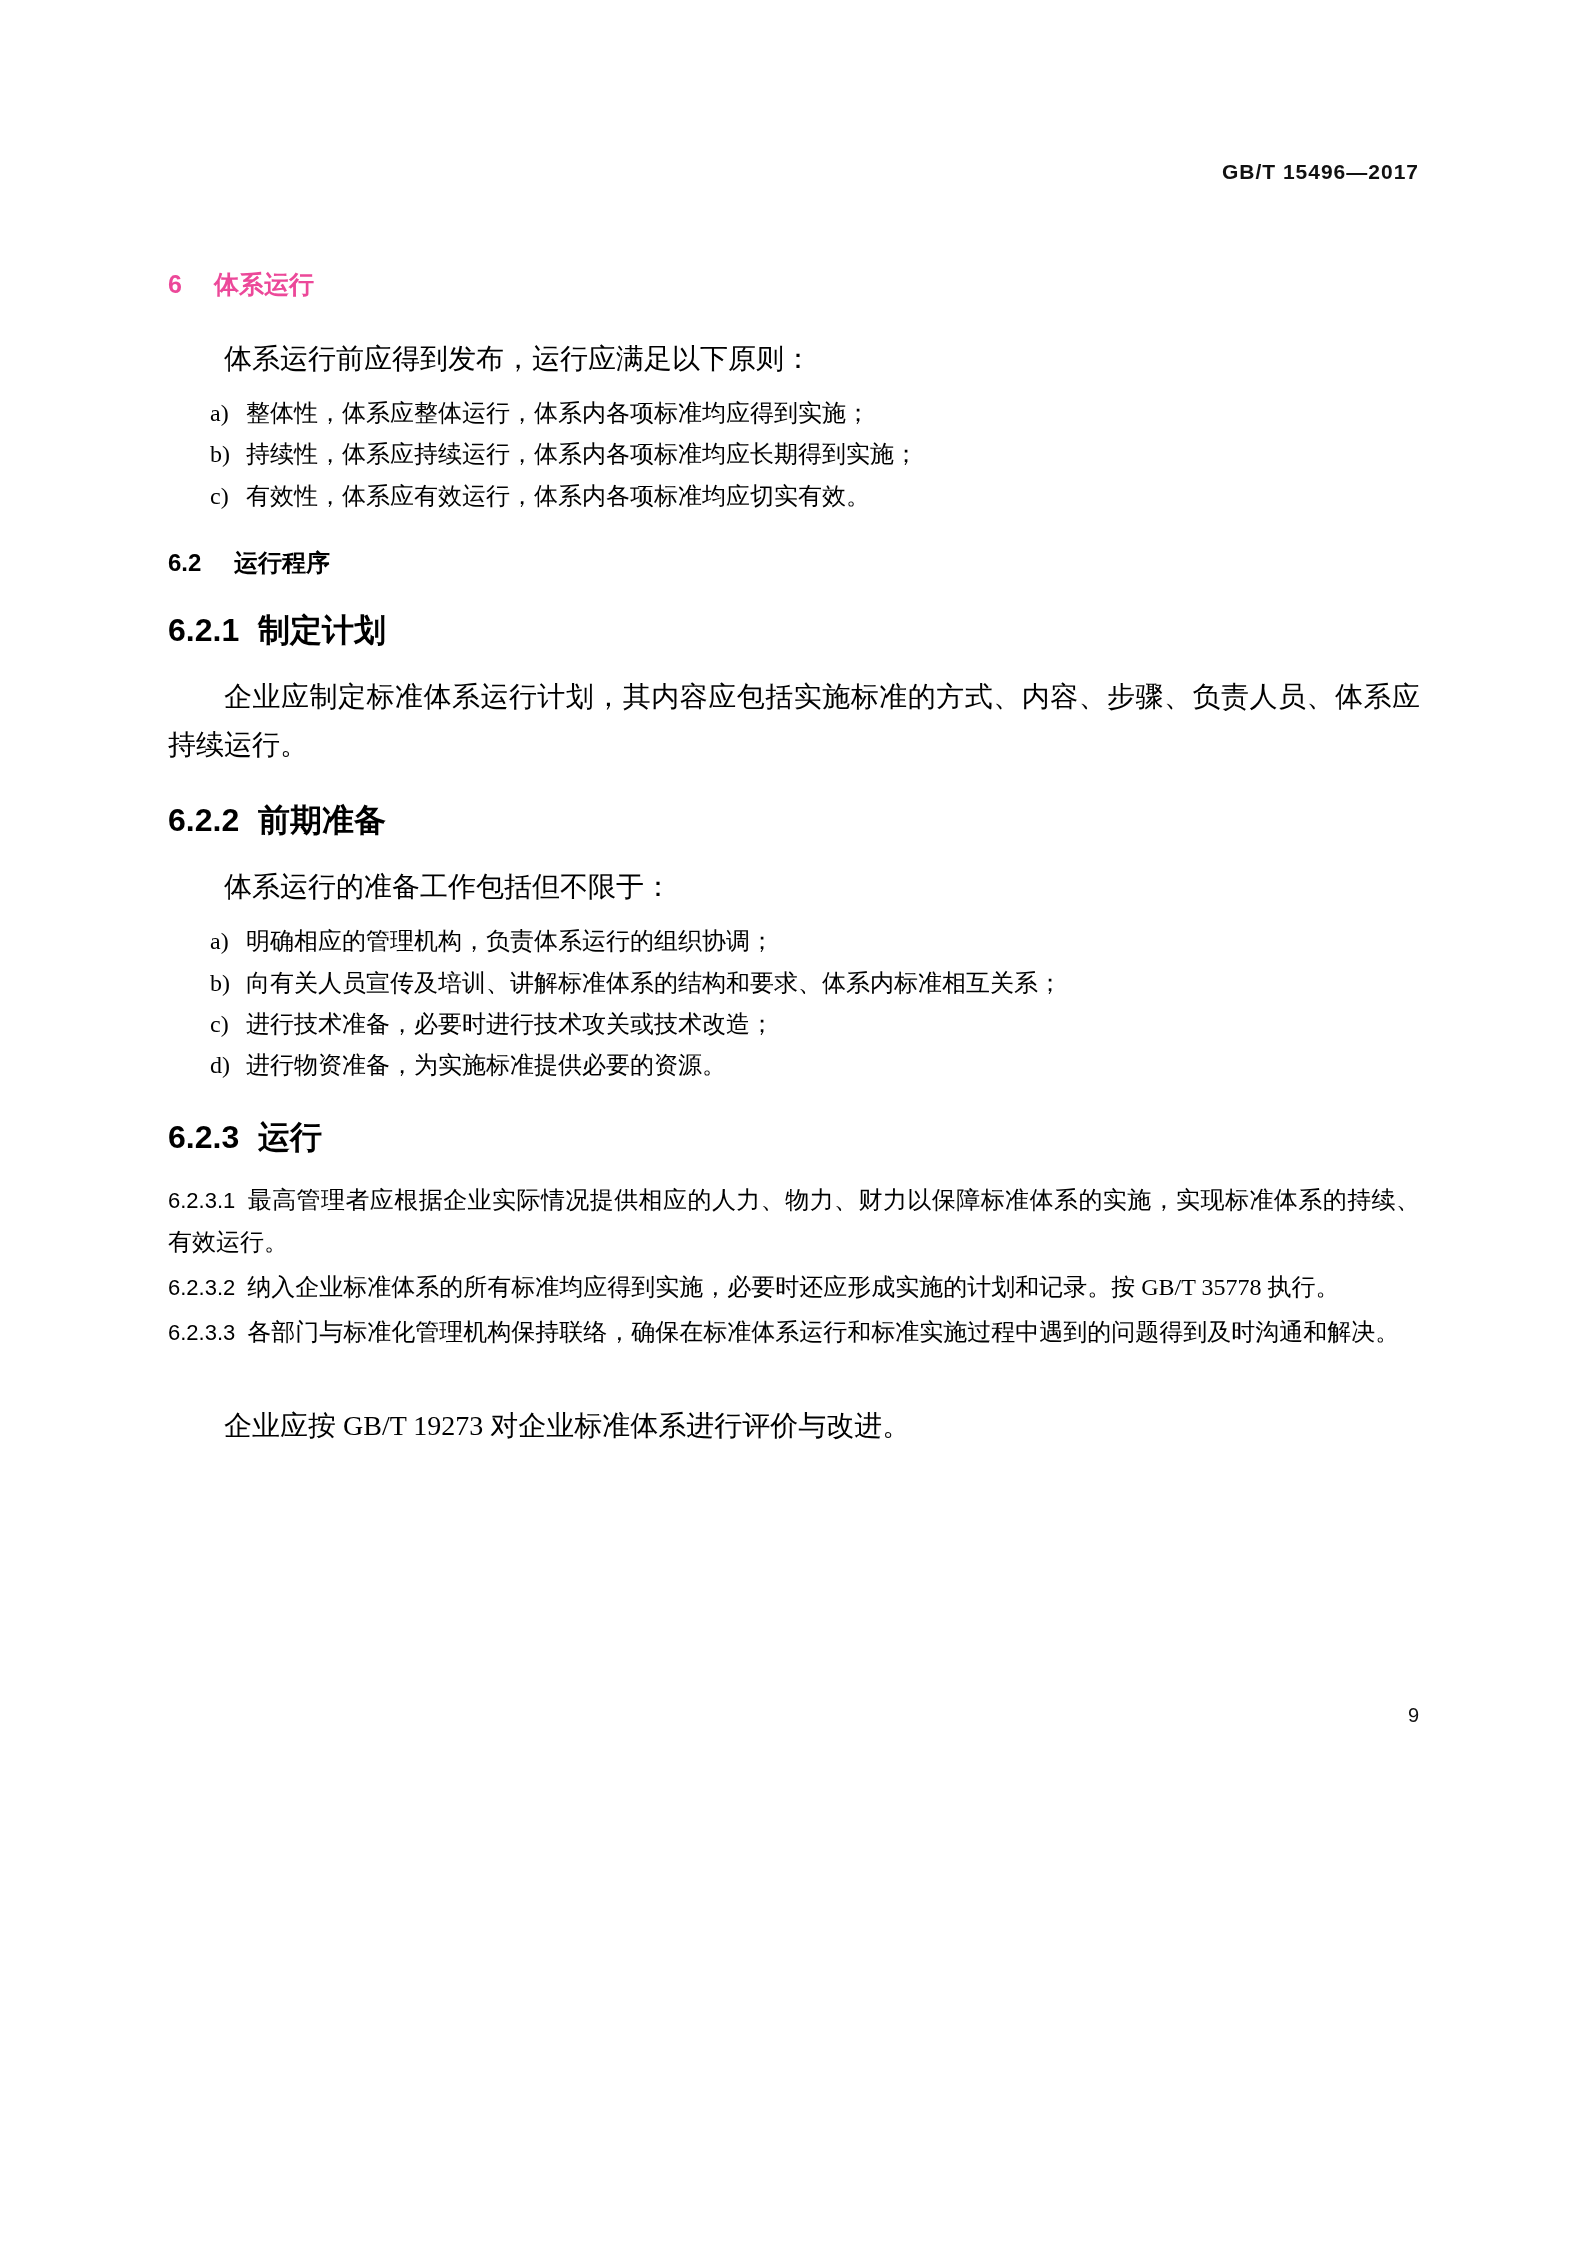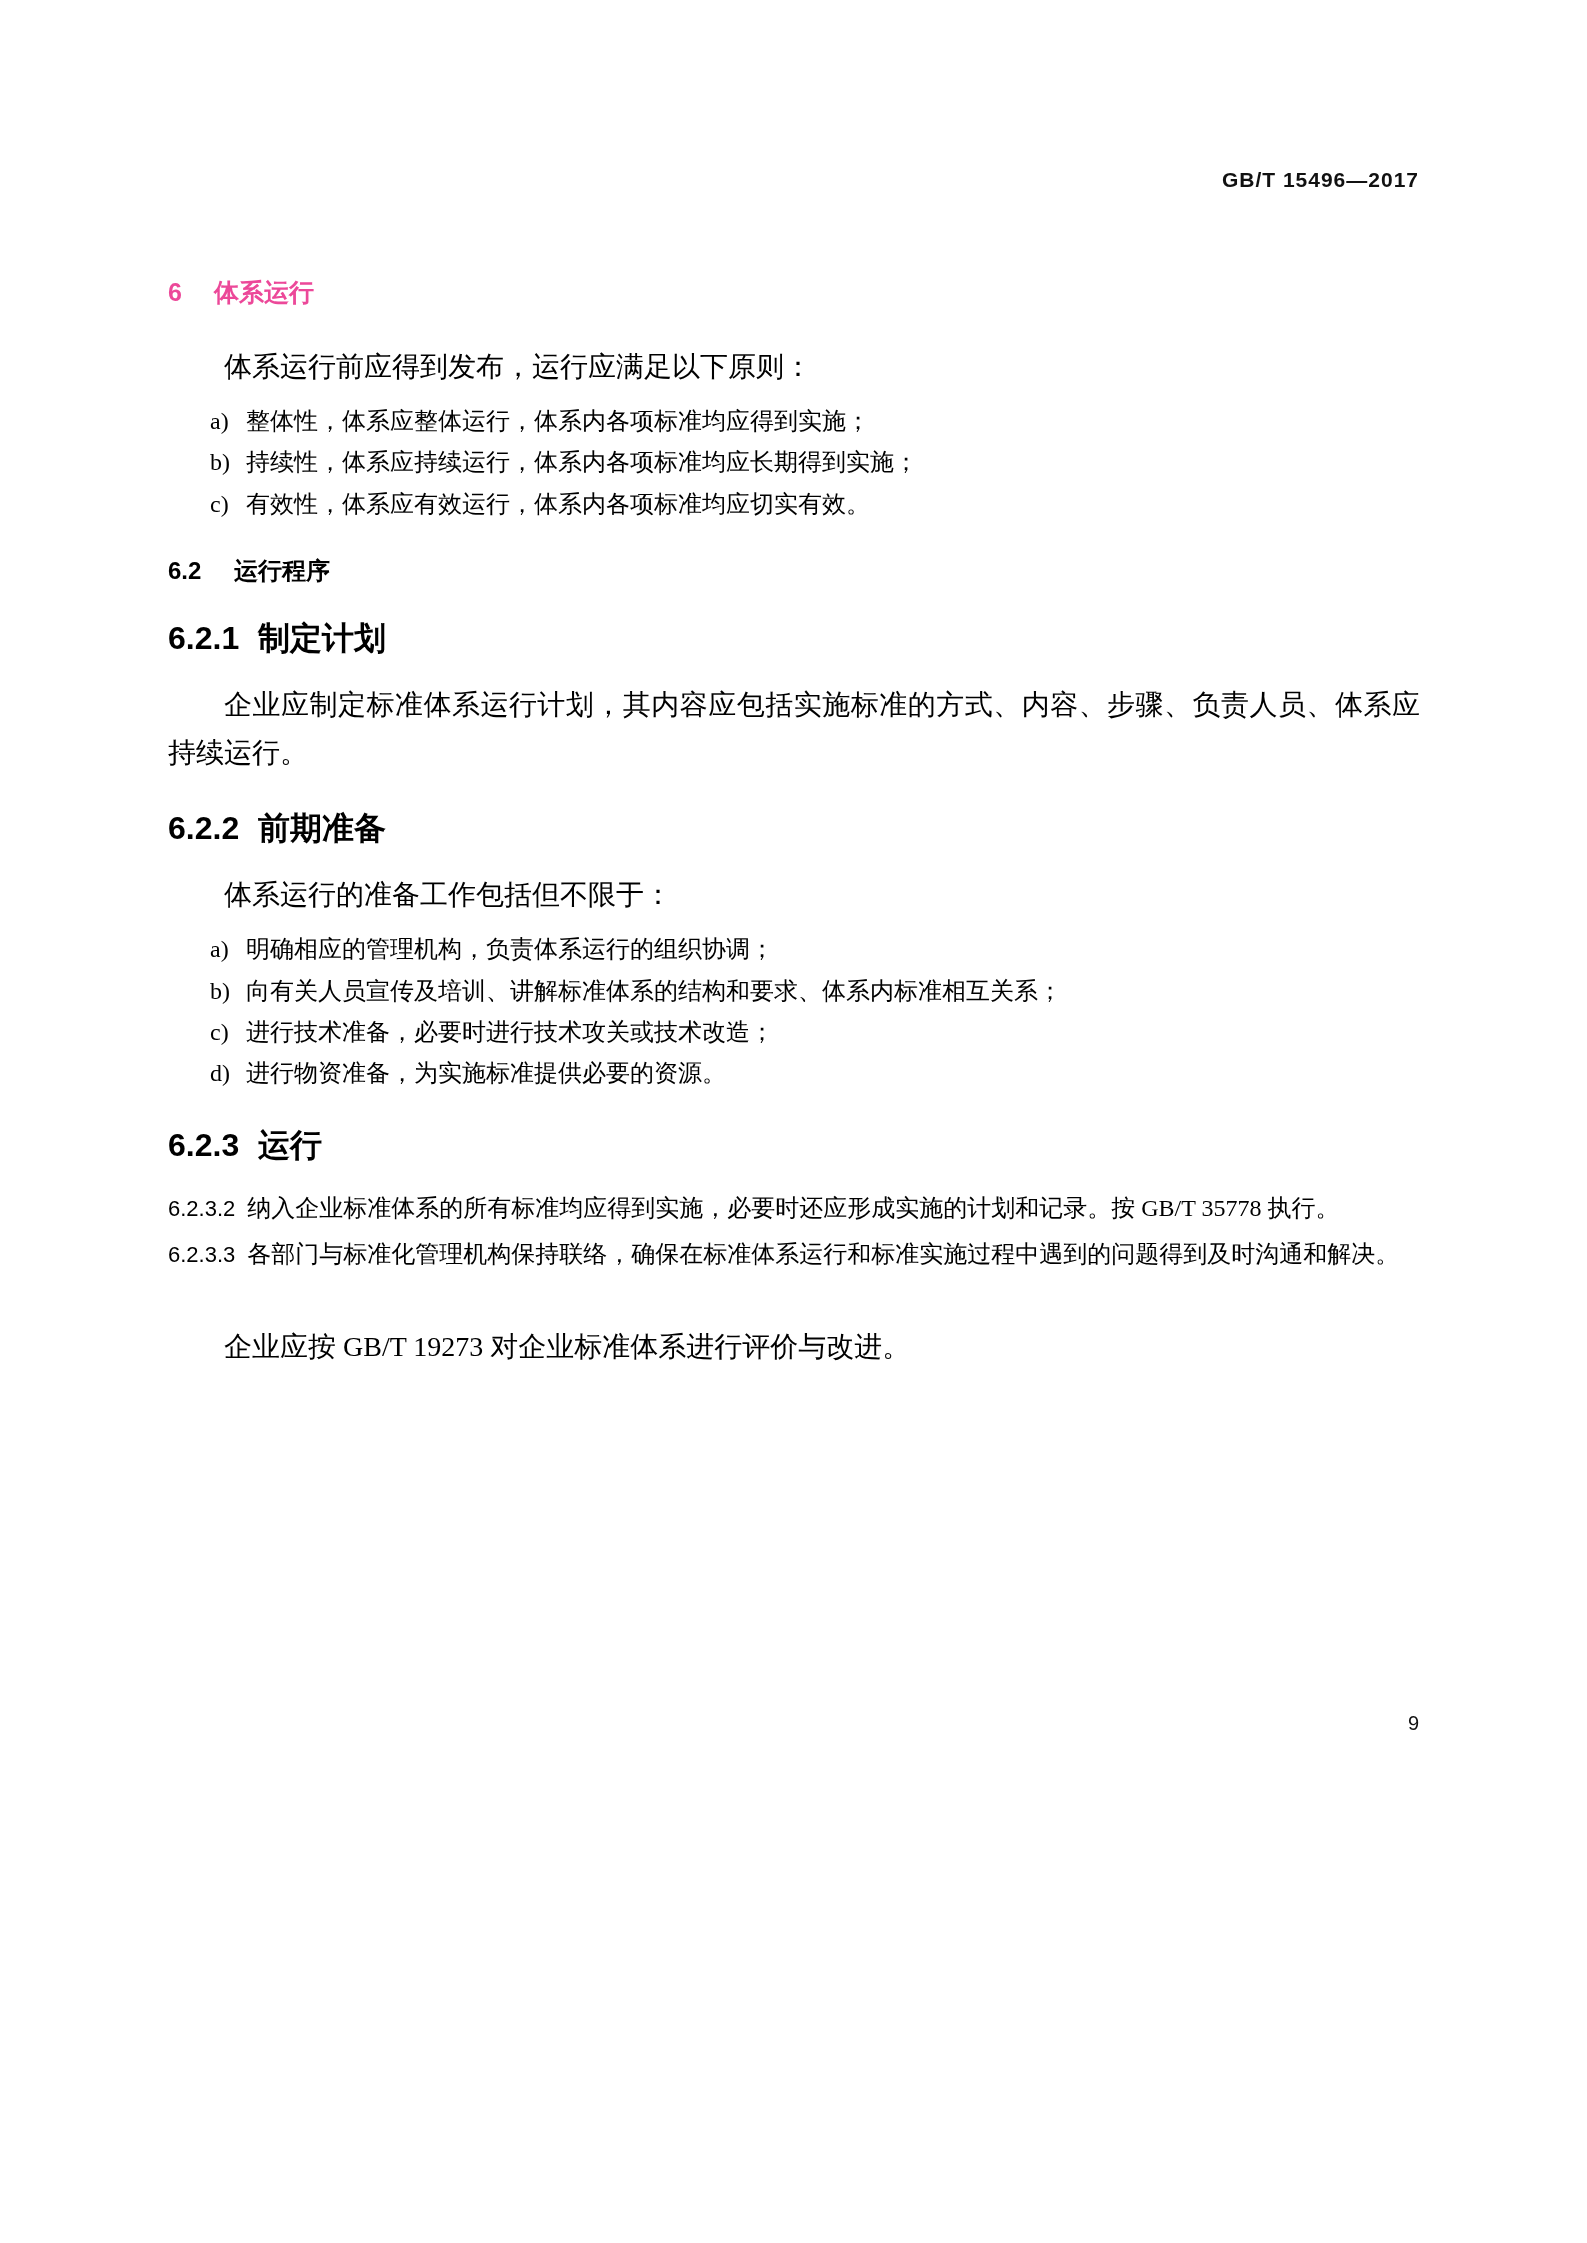--- a/index.html
+++ b/index.html
@@ -8,21 +8,21 @@
     background: #ffffff;
   }
   body {
     font-family: "Liberation Serif", "DejaVu Serif", serif;
     color: #000000;
   }
   .page {
     position: relative;
     width: 1587px;
     height: 1895px;
-    margin: 8px auto;
+    margin: 0 auto;
     background: #ffffff;
     box-sizing: border-box;
   }
   .header {
     position: absolute;
     top: 160px;
     right: 168px;
     font-family: "Liberation Sans", "DejaVu Sans", sans-serif;
     font-size: 21px;
     font-weight: bold;
@@ -186,20 +186,23 @@
         <span class="marker">d)</span>
         <span class="txt">进行物资准备，为实施标准提供必要的资源。</span>
       </li>
     </ul>
 
     <div class="h3">
       <span class="num">6.2.3</span><span>运行</span>
     </div>
 
     <p class="clause">
+      <span class="cnum">6.2.3.1</span><span>最高管理者应根据企业实际情况提供相应的人力、物力、财力以保障标准体系的实施，实现标准体系的持续、有效运行。</span>
+    </p>
+    <p class="clause">
       <span class="cnum">6.2.3.2</span><span>纳入企业标准体系的所有标准均应得到实施，必要时还应形成实施的计划和记录。按 GB/T 35778 执行。</span>
     </p>
     <p class="clause">
       <span class="cnum">6.2.3.3</span><span>各部门与标准化管理机构保持联络，确保在标准体系运行和标准实施过程中遇到的问题得到及时沟通和解决。</span>
     </p>
 
     <div class="spacer-lg"></div>
 
 
     <p class="body indent">企业应按 GB/T 19273 对企业标准体系进行评价与改进。</p>

